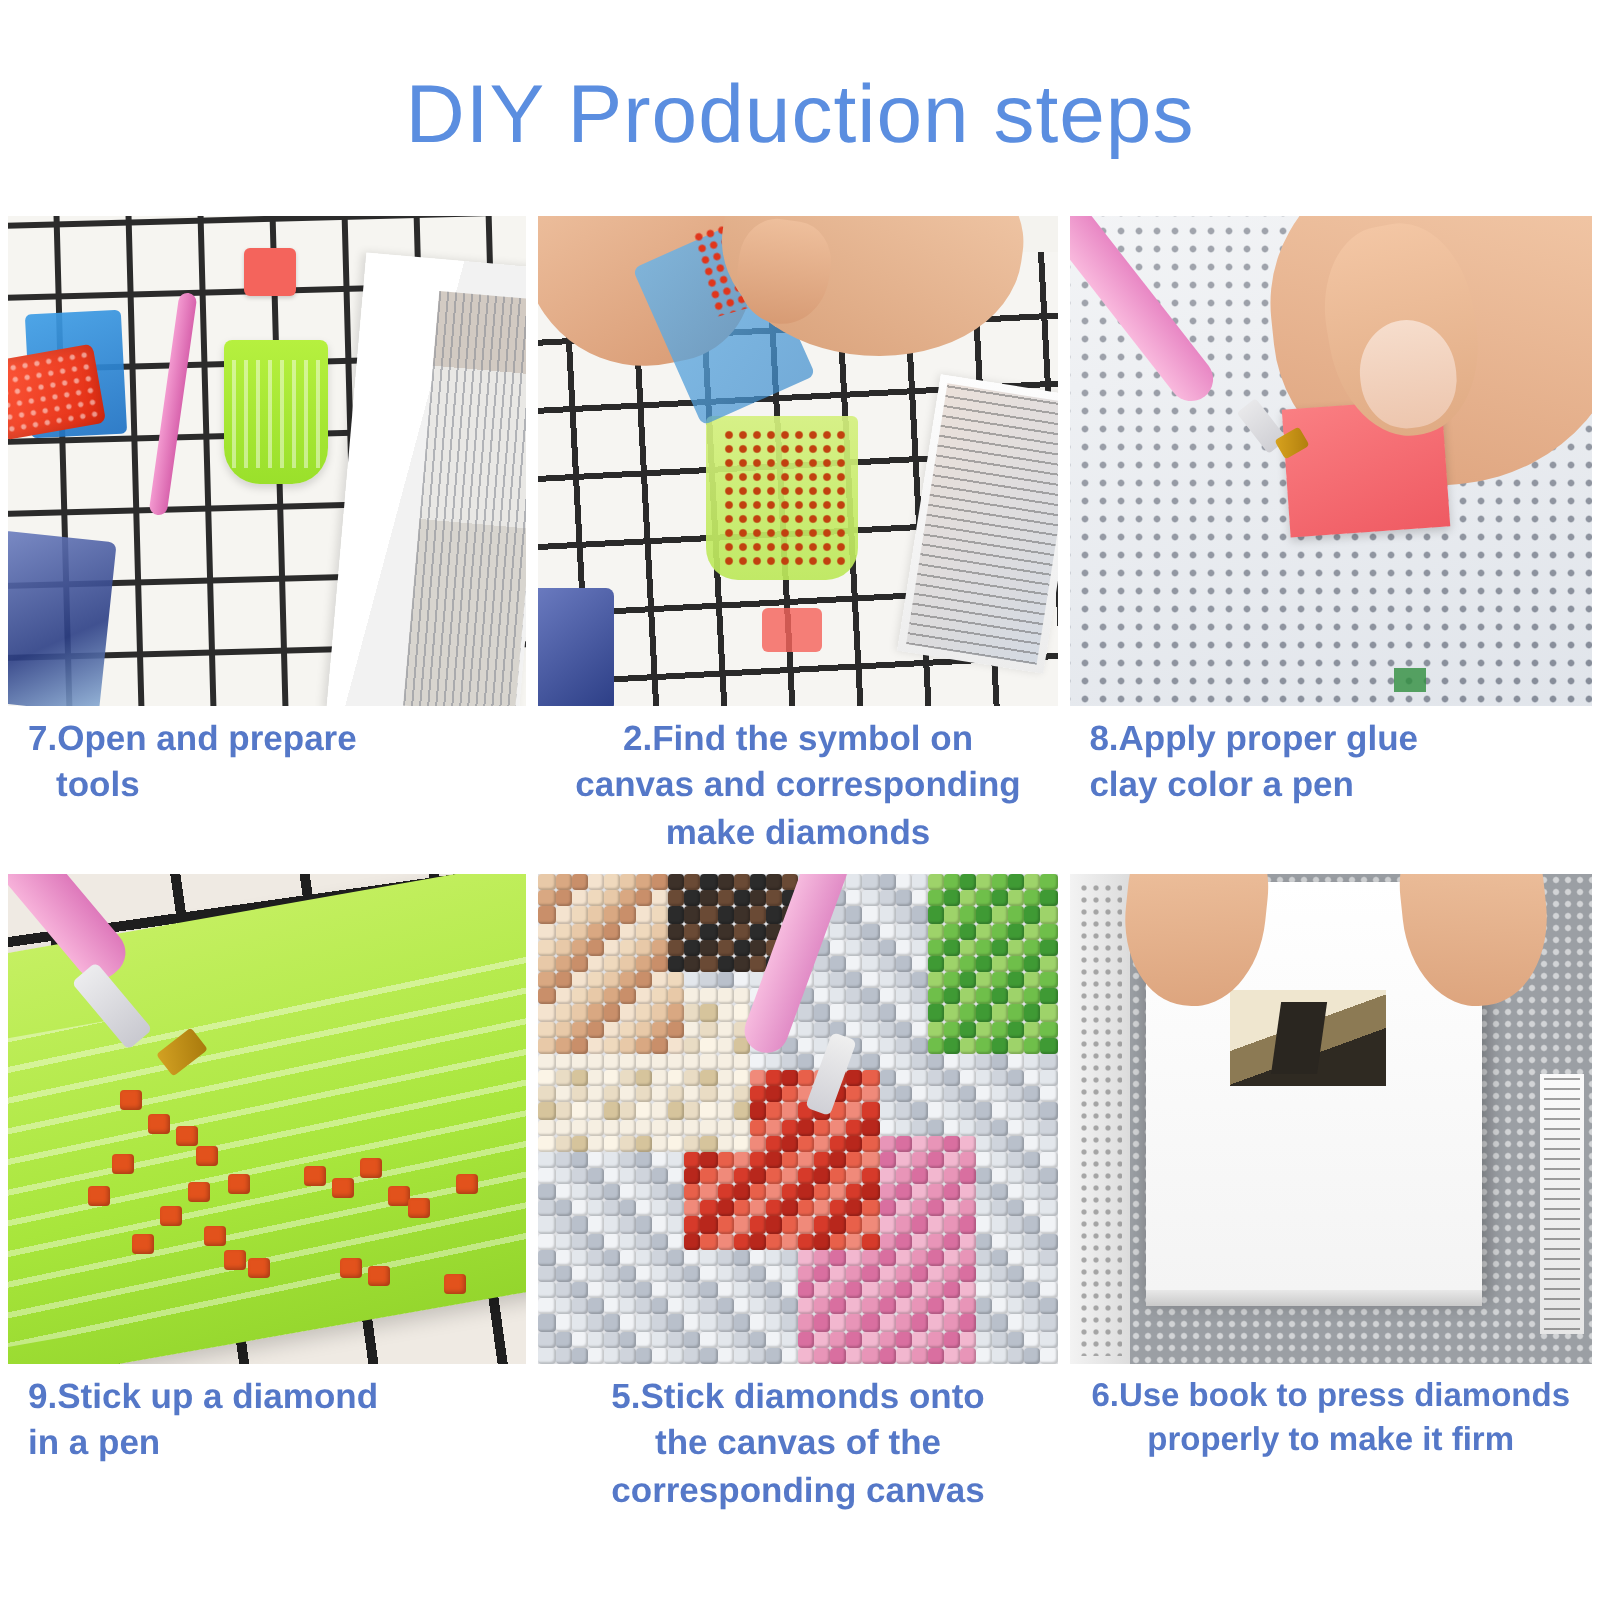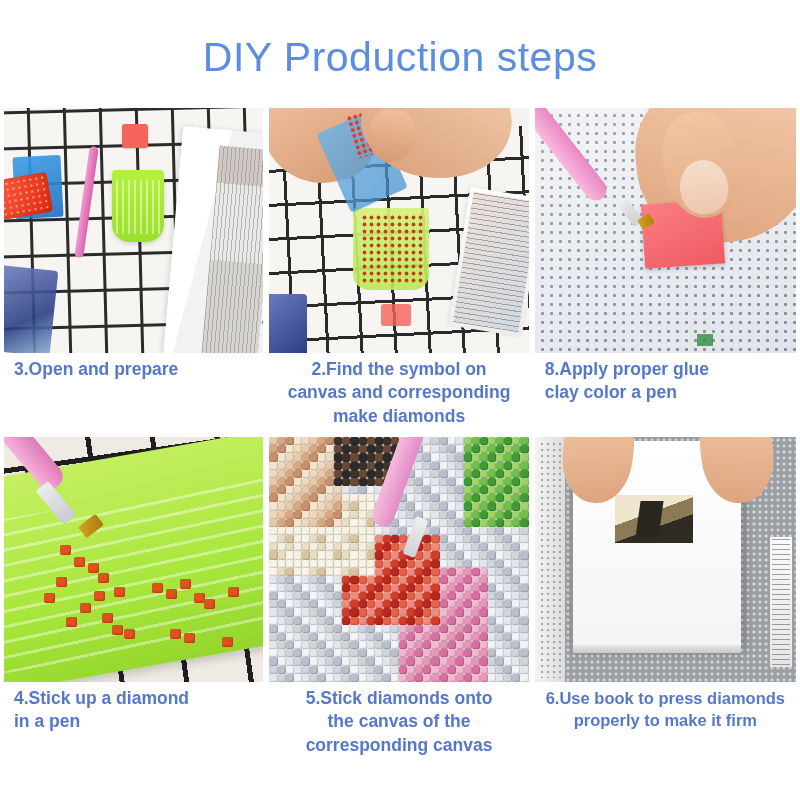--- a/index.html
+++ b/index.html
@@ -385,21 +385,22 @@
           <div class="p3-pentip"></div>
           <div class="p3-gold"></div>
         </div>
       </div>
 
     </div>
 
     <div class="caprow c1">
       <div class="capcell">
         <div class="caption cap-left">
-          <div>3.Open and prepare</div>
+          <div>7.Open and prepare</div>
+          <div style="padding-left:14px;">tools</div>
         </div>
       </div>
       <div class="capcell">
         <div class="caption cap-center">
           <div>2.Find the symbol on</div>
           <div>canvas and corresponding</div>
           <div>make diamonds</div>
         </div>
       </div>
       <div class="capcell">
@@ -1553,21 +1554,21 @@
           <div class="p6-hand-l"></div>
           <div class="p6-hand-r"></div>
         </div>
       </div>
 
     </div>
 
     <div class="caprow c2">
       <div class="capcell">
         <div class="caption cap-left">
-          <div>4.Stick up a diamond</div>
+          <div>9.Stick up a diamond</div>
           <div>in a pen</div>
         </div>
       </div>
       <div class="capcell">
         <div class="caption cap-center">
           <div>5.Stick diamonds onto</div>
           <div>the canvas of the</div>
           <div>corresponding canvas</div>
         </div>
       </div>

